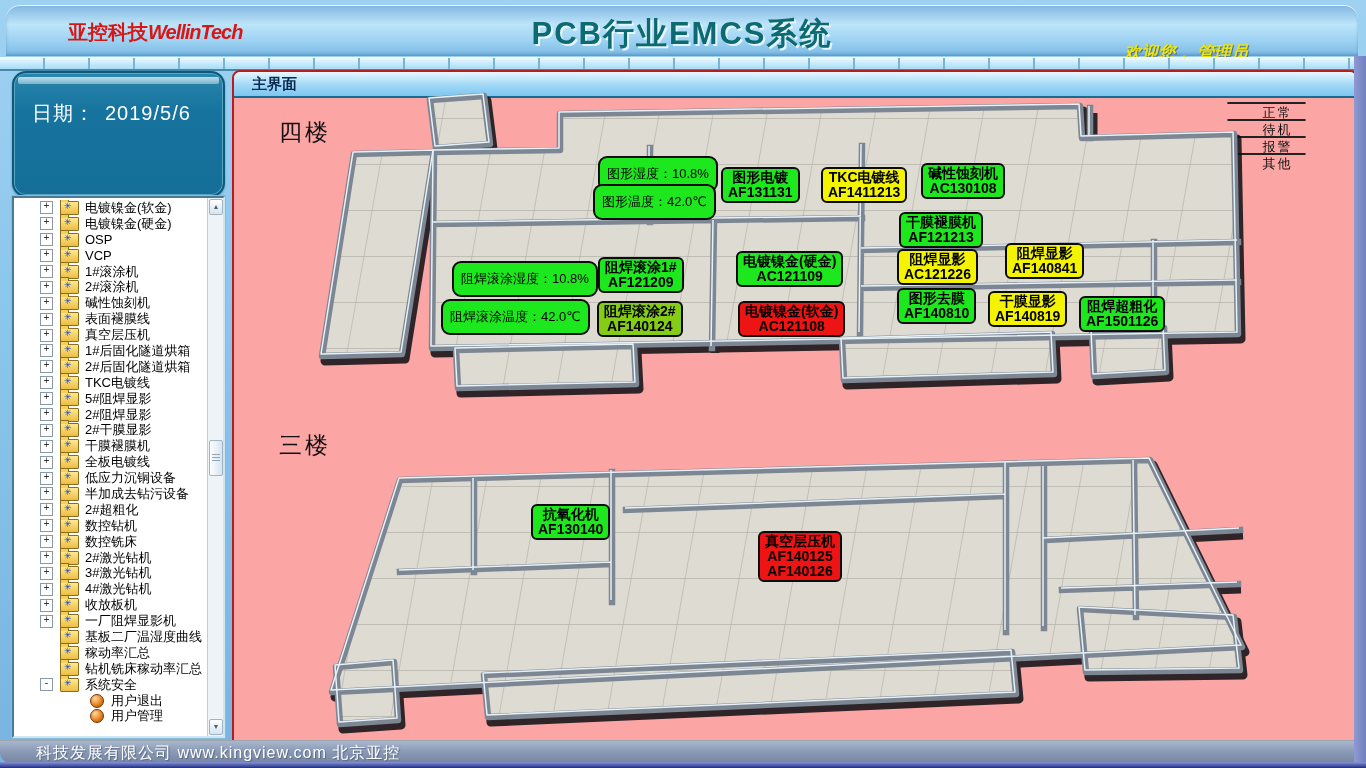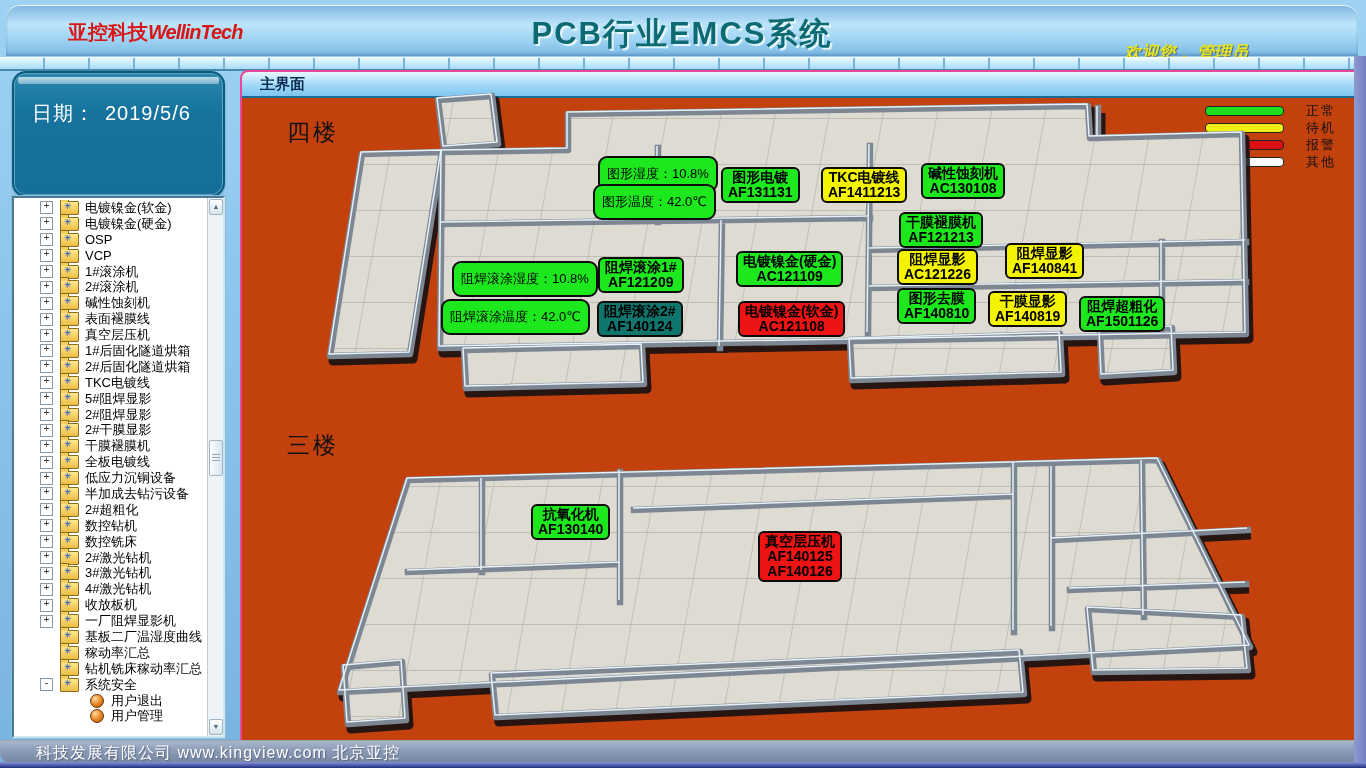--- a/index.html
+++ b/index.html
@@ -76,30 +76,30 @@
   .folder-icon{position:relative;width:17px;height:12px;margin-left:7px;margin-right:6px;flex:0 0 auto;
     background:linear-gradient(180deg,#ffe98e,#edbd45);border:1px solid #8a6d1a;border-radius:1px;}
   .folder-icon::before{content:"";position:absolute;left:-1px;top:-4px;width:7px;height:3px;
     background:#f4cf5e;border:1px solid #8a6d1a;border-bottom:none;border-radius:1px 1px 0 0;}
   .folder-icon::after{content:"✳";position:absolute;left:3px;top:-1px;font-size:9px;color:#1544cc;}
   .ball-icon{width:12px;height:12px;border-radius:50%;margin-right:7px;flex:0 0 auto;
     background:radial-gradient(circle at 35% 30%,#ffd9a0,#e8821e 55%,#9c4a08);
     border:1px solid #6e3406;}
   
   .main-panel{position:absolute;left:232px;top:70px;width:1122px;height:669px;
-    background:#c2410c;border:2px solid #ec4899;border-radius:8px 8px 0 0;margin-left:8px;}
+    background:#fca5a5;border:2px solid #b91c1c;border-radius:8px 8px 0 0;}
   .main-titlebar{position:absolute;left:0;top:0;right:0;height:24px;
     border-radius:6px 6px 0 0;
     background:linear-gradient(180deg,#e8f7ff 0%,#9fd8f6 55%,#7ec6f0 100%);
     border-bottom:2px solid #1a6a92;}
   .main-titlebar .t{position:absolute;left:18px;top:3px;font-size:15px;font-weight:bold;color:#0a2a52;}
   .floor-name{position:absolute;font-size:23px;color:#111;letter-spacing:3px;font-weight:500;}
   
   .legend{position:absolute;right:28px;top:30px;}
-  .legend-row{display:flex;align-items:center;height:17px;}
+  .legend-row{display:flex;align-items:center;height:17px;flex-direction:column;}
   .legend-bar{width:77px;height:8px;border:1px solid #222;border-radius:4px;margin-right:22px;}
   .legend-label{font-size:13px;color:#111;letter-spacing:2px;}
   
   .eq-box,.eq-pill{position:absolute;border:2px solid #0c0c0c;color:#000;
     text-align:center;white-space:nowrap;z-index:5;cursor:pointer;}
   .eq-box{border-radius:6px;font-size:14px;font-weight:bold;line-height:15px;padding:1px 5px;}
   .eq-pill{border-radius:9px;font-size:13px;font-weight:500;line-height:16px;padding:8px 7px;}
   
   .map-svg{position:absolute;left:0;top:0;}
 </style>
@@ -412,21 +412,21 @@
     <div class="eq-box" style="left: 921px; top: 163px; background: rgb(29, 232, 29);">碱性蚀刻机<br>AC130108</div>
     <div class="eq-box" style="left: 899px; top: 212px; background: rgb(29, 232, 29);">干膜褪膜机<br>AF121213</div>
     <div class="eq-box" style="left: 897px; top: 249px; background: rgb(244, 244, 0);">阻焊显影<br>AC121226</div>
     <div class="eq-box" style="left: 1005px; top: 243px; background: rgb(244, 244, 0);">阻焊显影<br>AF140841</div>
     <div class="eq-box" style="left: 897px; top: 288px; background: rgb(29, 232, 29);">图形去膜<br>AF140810</div>
     <div class="eq-box" style="left: 988px; top: 291px; background: rgb(244, 244, 0);">干膜显影<br>AF140819</div>
     <div class="eq-box" style="left: 1079px; top: 296px; background: rgb(29, 232, 29);">阻焊超粗化<br>AF1501126</div>
     <div class="eq-pill" style="left: 452px; top: 261px; background: rgb(29, 232, 29);">阻焊滚涂湿度：10.8%</div>
     <div class="eq-pill" style="left: 441px; top: 299px; background: rgb(29, 232, 29);">阻焊滚涂温度：42.0℃</div>
     <div class="eq-box" style="left: 598px; top: 257px; background: rgb(29, 232, 29);">阻焊滚涂1#<br>AF121209</div>
-    <div class="eq-box" style="left: 597px; top: 301px; background: #0f766e;">阻焊滚涂2#<br>AF140124</div>
+    <div class="eq-box" style="left: 597px; top: 301px; background: #84cc16;">阻焊滚涂2#<br>AF140124</div>
     <div class="eq-box" style="left: 736px; top: 251px; background: rgb(29, 232, 29);">电镀镍金(硬金)<br>AC121109</div>
     <div class="eq-box" style="left: 738px; top: 301px; background: rgb(238, 20, 20);">电镀镍金(软金)<br>AC121108</div>
     <div class="eq-box" style="left: 531px; top: 504px; background: rgb(29, 232, 29);">抗氧化机<br>AF130140</div>
     <div class="eq-box" style="left: 758px; top: 531px; background: rgb(238, 20, 20);">真空层压机<br>AF140125<br>AF140126</div>
   </div>
 
 <div class="bottom-band">
   <div class="marquee">科技发展有限公司 www.kingview.com 北京亚控</div>
 </div>
 <div class="right-band"></div>

